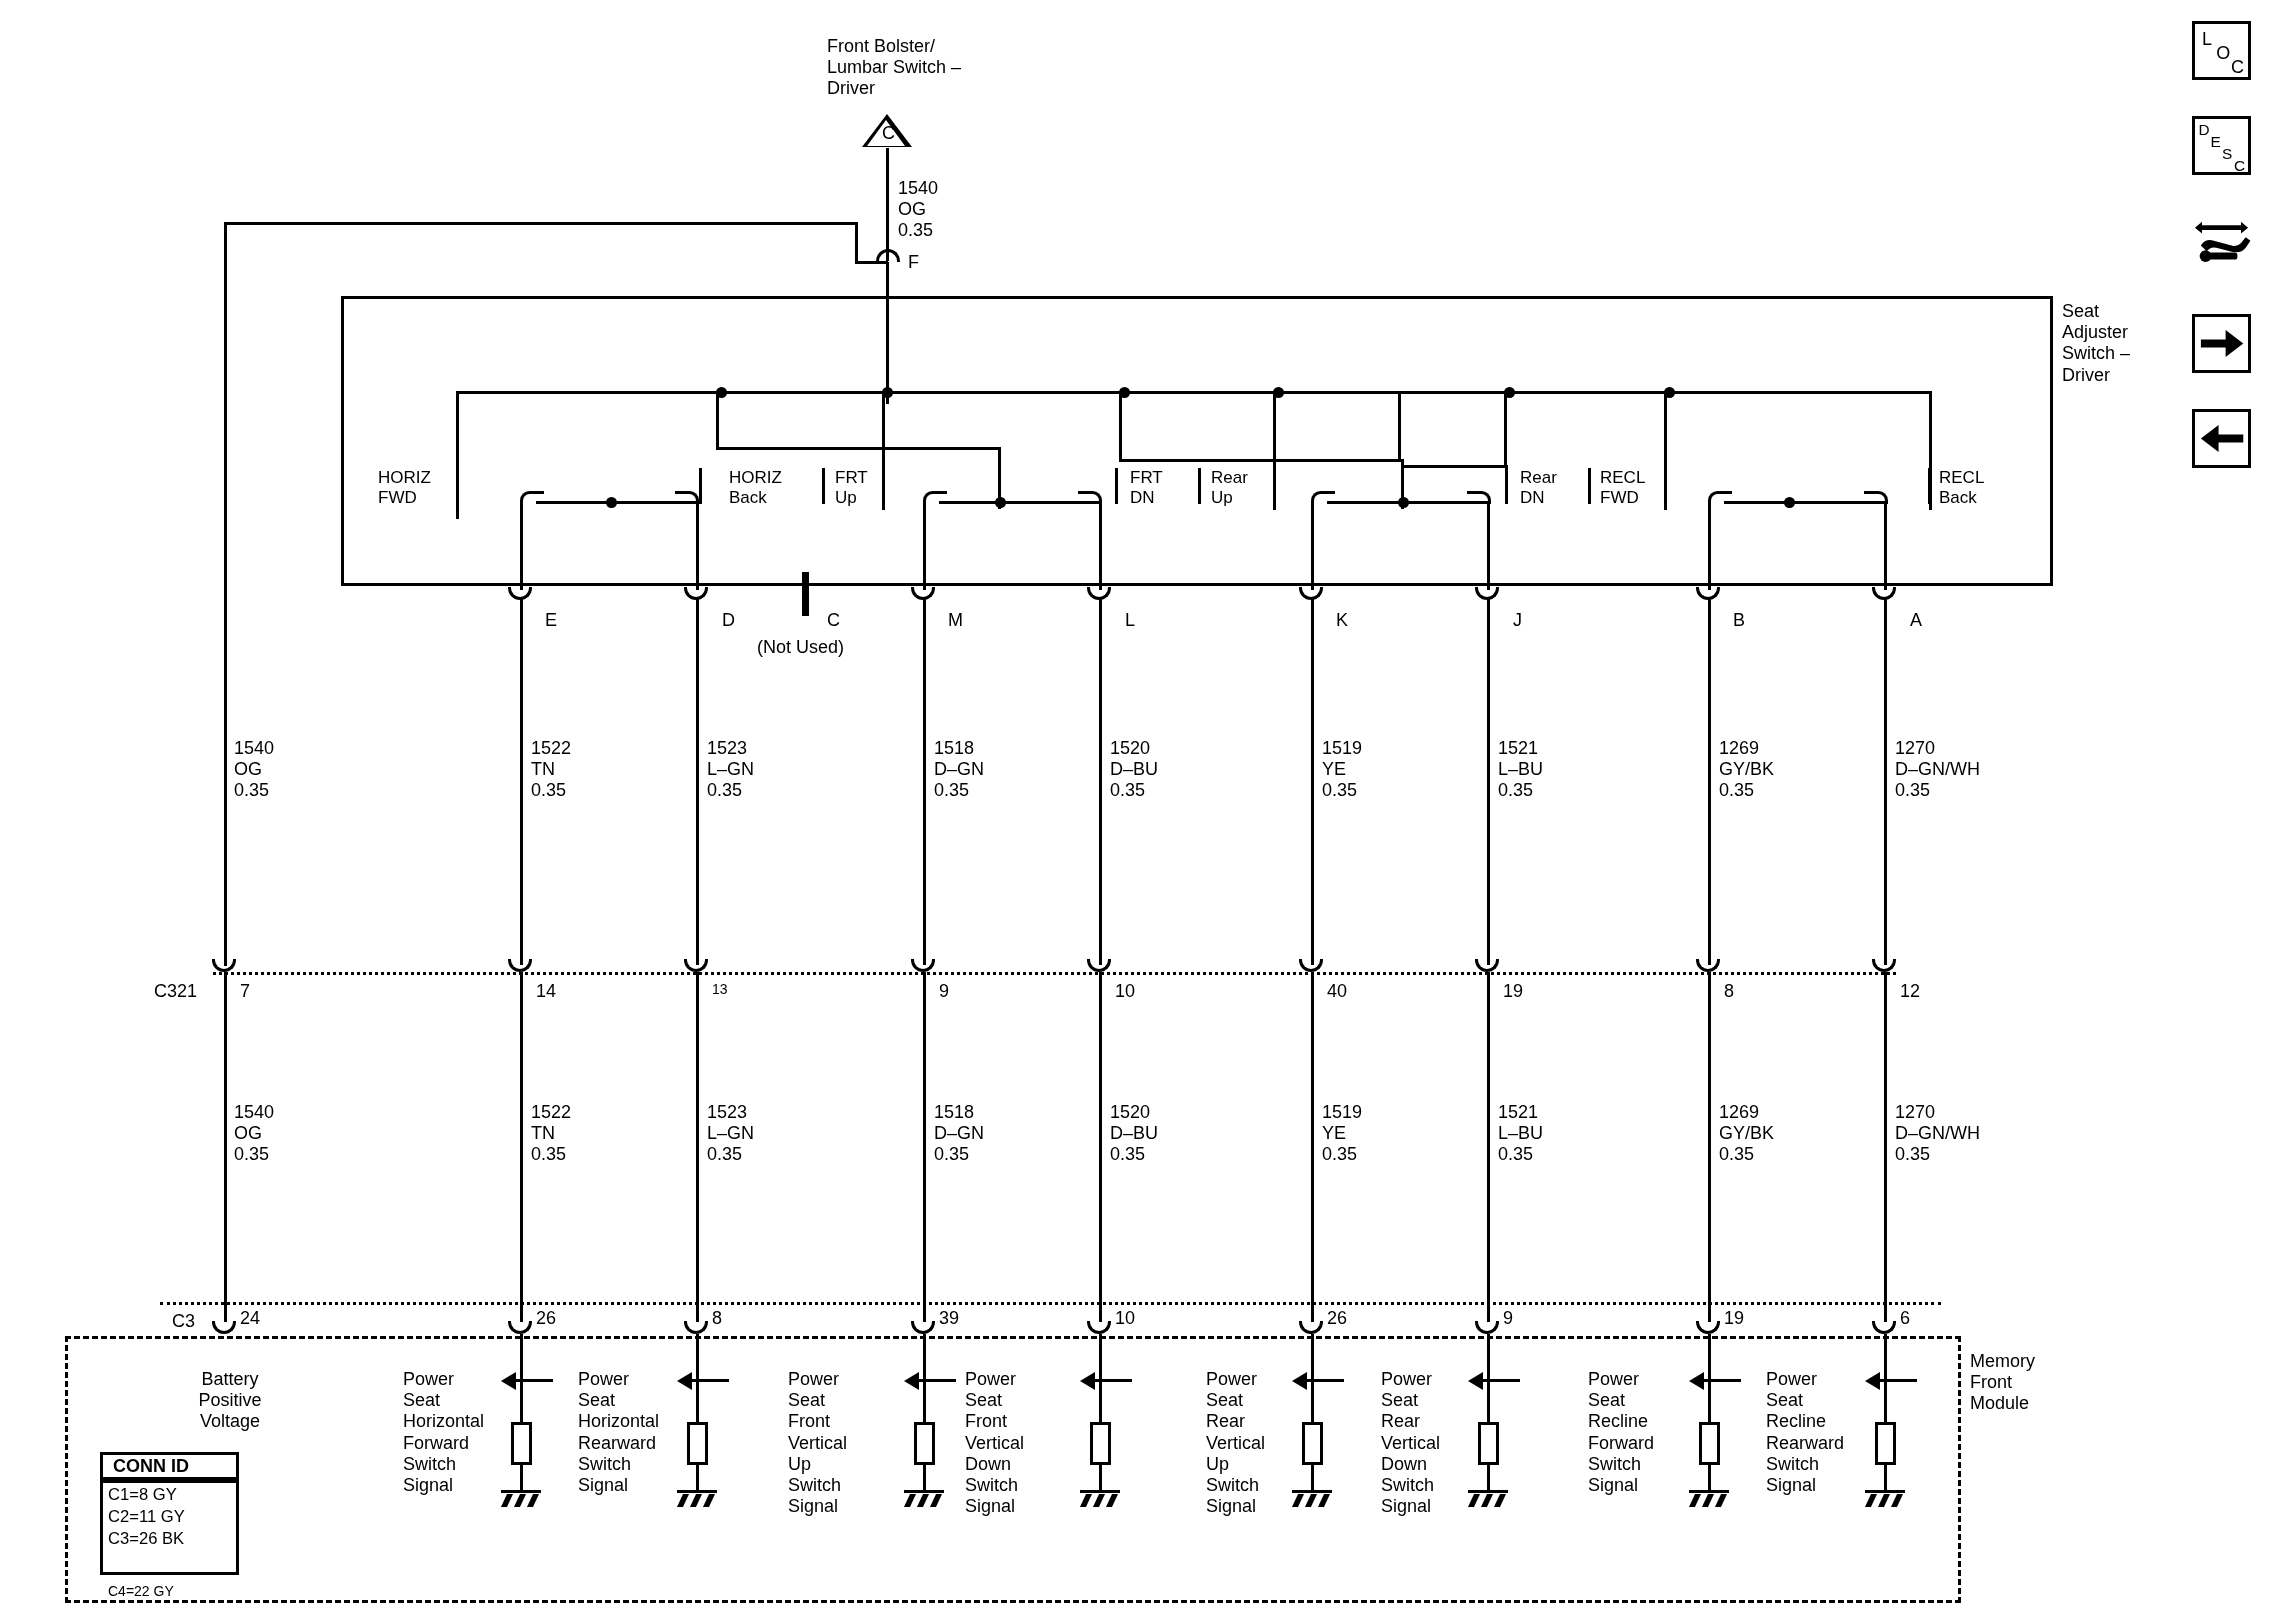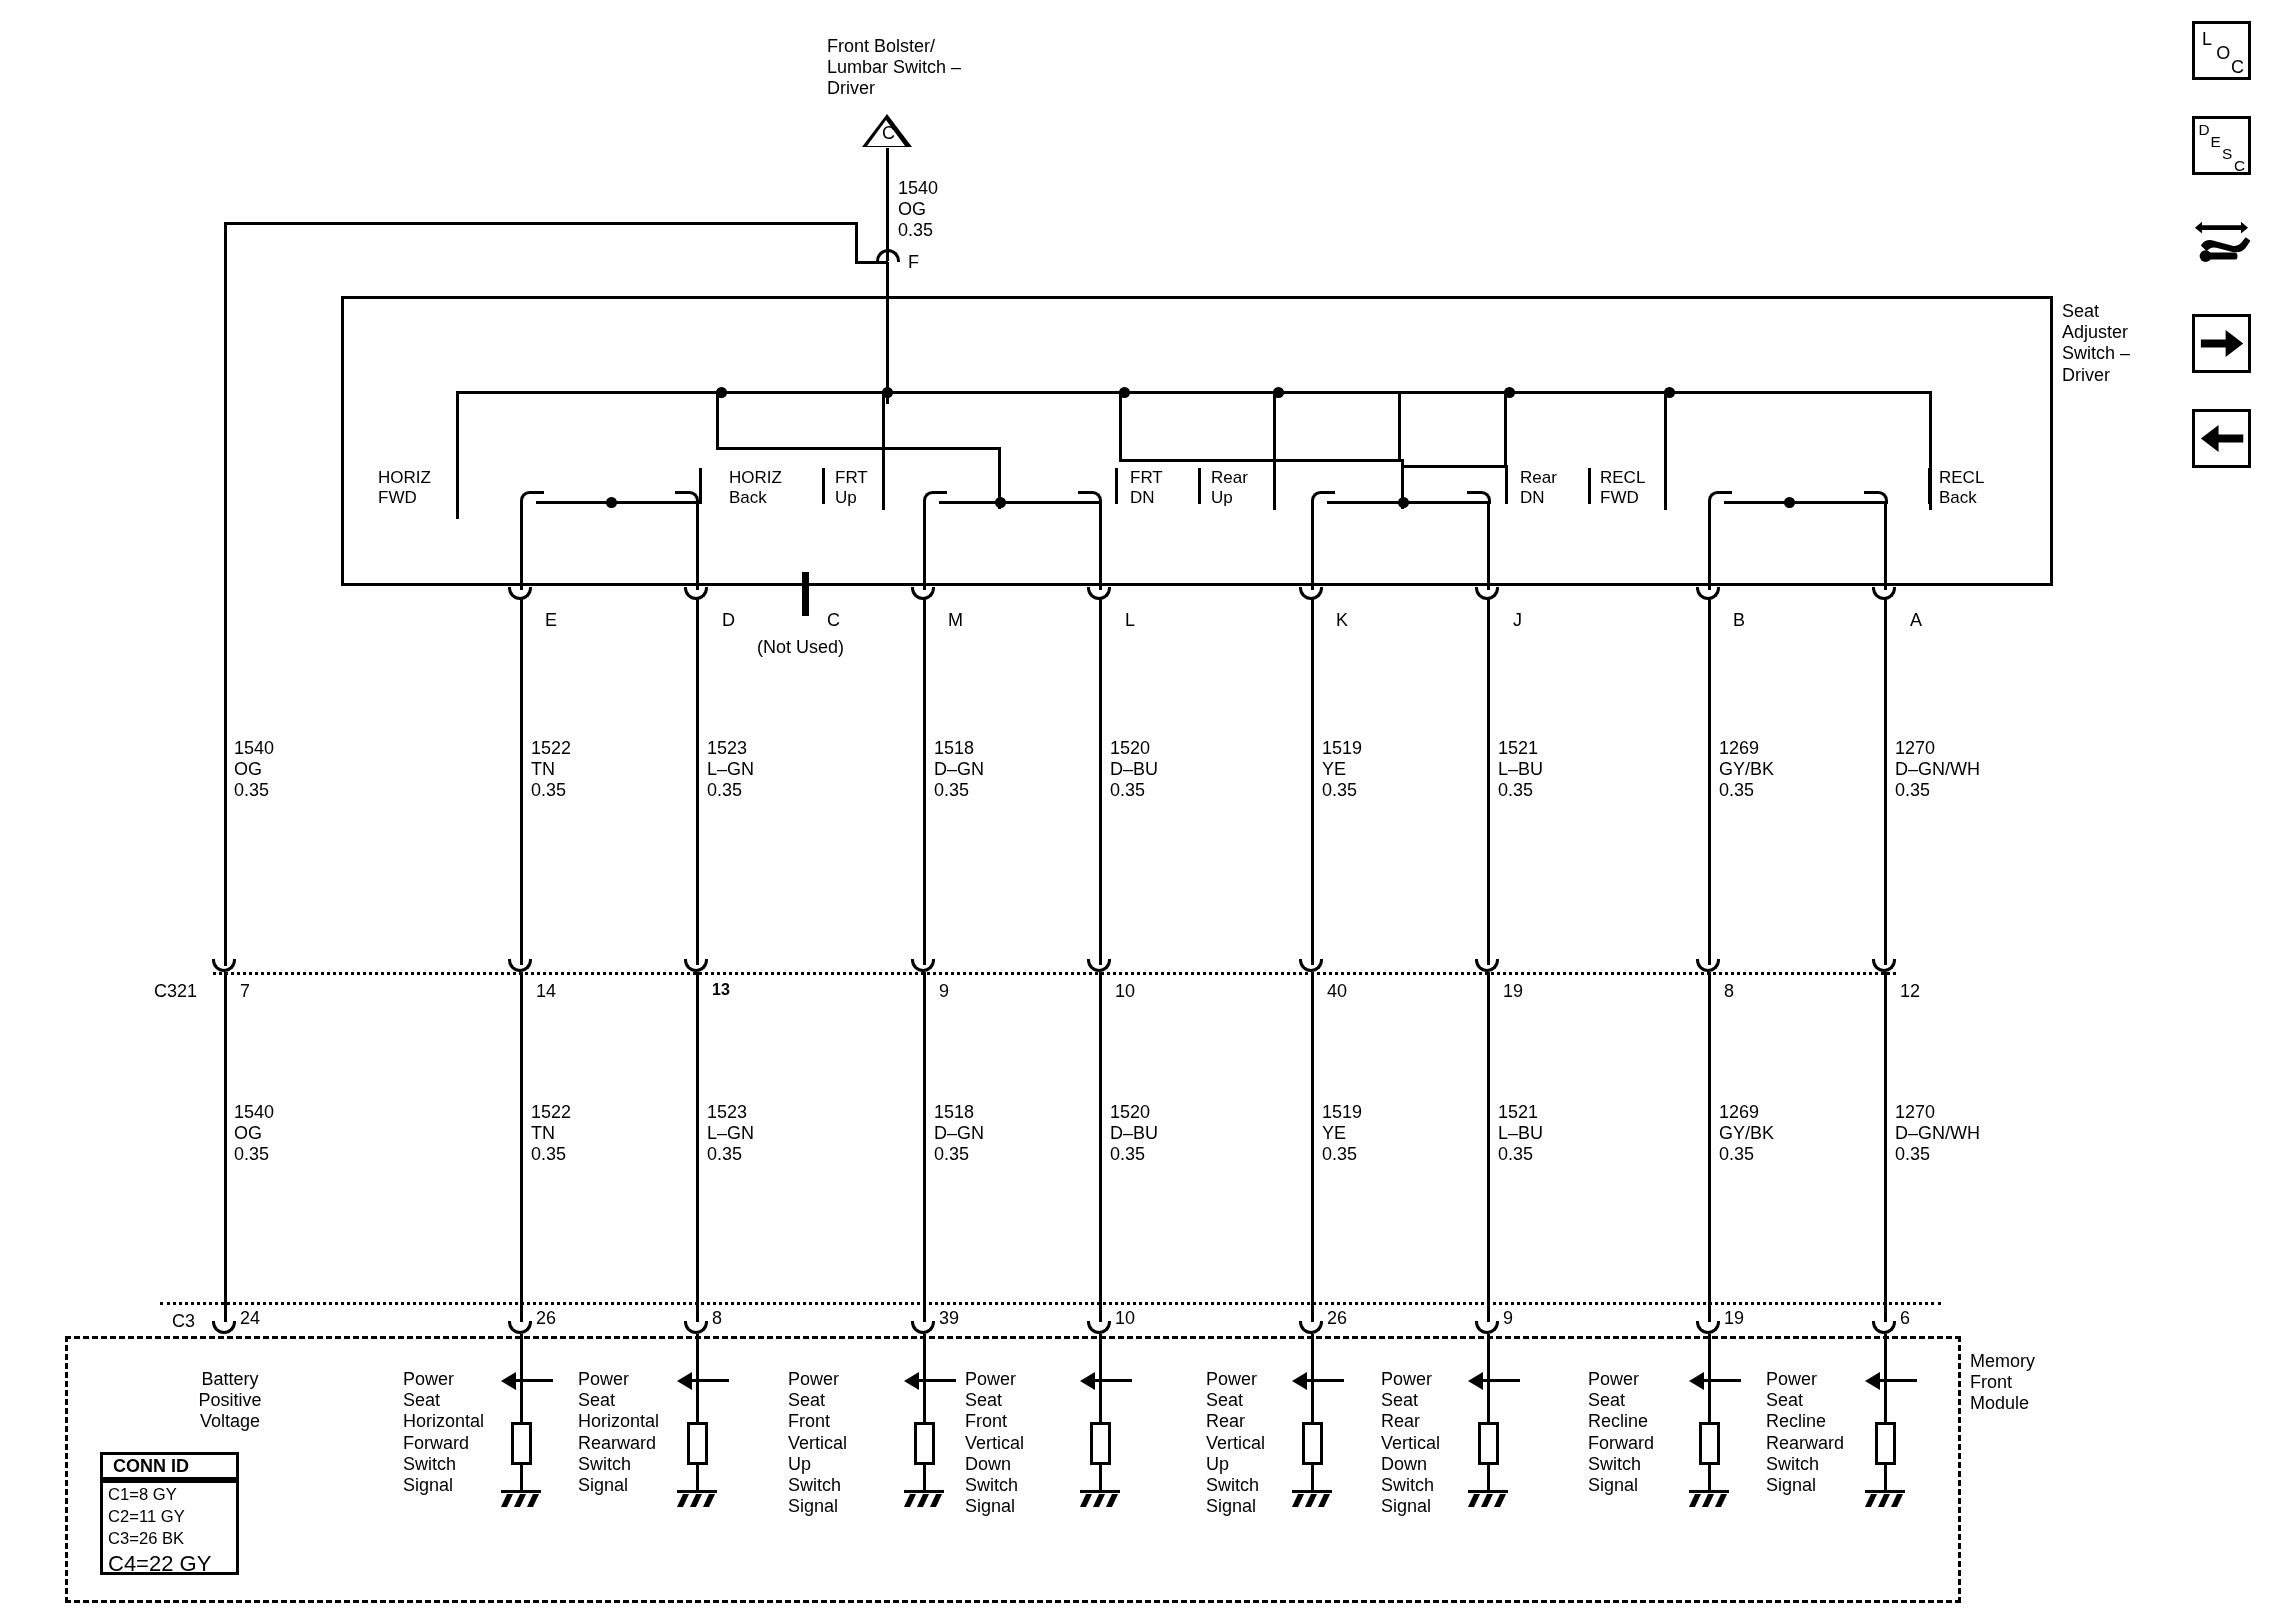--- a/index.html
+++ b/index.html
@@ -193,21 +193,21 @@
   <div class="cup" style="left:684px;top:959px;"></div>
   <div class="cup" style="left:911px;top:959px;"></div>
   <div class="cup" style="left:1087px;top:959px;"></div>
   <div class="cup" style="left:1299px;top:959px;"></div>
   <div class="cup" style="left:1475px;top:959px;"></div>
   <div class="cup" style="left:1696px;top:959px;"></div>
   <div class="cup" style="left:1872px;top:959px;"></div>
 
   <div class="lbl" style="left:240px;top:981px;font-size:18px;">7</div>
   <div class="lbl" style="left:536px;top:981px;font-size:18px;">14</div>
-  <div class="lbl" style="left:712px;top:981px;font-size:16px;font-weight:bold;">13</div>
+  <div class="lbl" style="left:712px;top:981px;font-size:14px;">13</div>
   <div class="lbl" style="left:939px;top:981px;font-size:18px;">9</div>
   <div class="lbl" style="left:1115px;top:981px;font-size:18px;">10</div>
   <div class="lbl" style="left:1327px;top:981px;font-size:18px;">40</div>
   <div class="lbl" style="left:1503px;top:981px;font-size:18px;">19</div>
   <div class="lbl" style="left:1724px;top:981px;font-size:18px;">8</div>
   <div class="lbl" style="left:1900px;top:981px;font-size:18px;">12</div>
 
   <div class="ln vln" style="left:224px;top:972px;height:350px;"></div>
   <div class="ln vln" style="left:520px;top:972px;height:350px;"></div>
   <div class="ln vln" style="left:696px;top:972px;height:350px;"></div>
@@ -391,21 +391,21 @@
   <div class="ln" style="left:1868px;top:1494px;width:6px;height:13px;transform:skewX(-25deg);"></div>
   <div class="ln" style="left:1881px;top:1494px;width:6px;height:13px;transform:skewX(-25deg);"></div>
   <div class="ln" style="left:1894px;top:1494px;width:6px;height:13px;transform:skewX(-25deg);"></div>
 
   <div class="box" style="left:100px;top:1452px;width:139px;height:28.4px;"></div>
   <div class="lbl" style="left:113px;top:1456px;font-size:18px;font-weight:bold;">CONN ID</div>
   <div class="box" style="left:100px;top:1480px;width:139px;height:95px;"></div>
   <div class="lbl" style="left:108px;top:1485px;font-size:16.6px;">C1=8 GY</div>
   <div class="lbl" style="left:108px;top:1507px;font-size:16.6px;">C2=11 GY</div>
   <div class="lbl" style="left:108px;top:1529px;font-size:16.6px;">C3=26 BK</div>
-  <div class="lbl" style="left:108px;top:1551px;font-size:22px;">C4=22 GY</div>
+  <div class="lbl" style="left:108px;top:1583px;font-size:14px;">C4=22 GY</div>
 
   <div class="icobox" style="left:2192px;top:21px;width:59px;height:59px;">
     <div class="lbl" style="left:7.1px;top:4.7px;font-size:18px;">L</div>
     <div class="lbl" style="left:21.3px;top:19px;font-size:18px;">O</div>
     <div class="lbl" style="left:36px;top:33px;font-size:18px;">C</div>
   </div>
 
   <div class="icobox" style="left:2192px;top:116px;width:59px;height:59px;">
     <div class="lbl" style="left:3.6px;top:2.4px;font-size:15.4px;">D</div>
     <div class="lbl" style="left:15.4px;top:14.2px;font-size:15.4px;">E</div>

